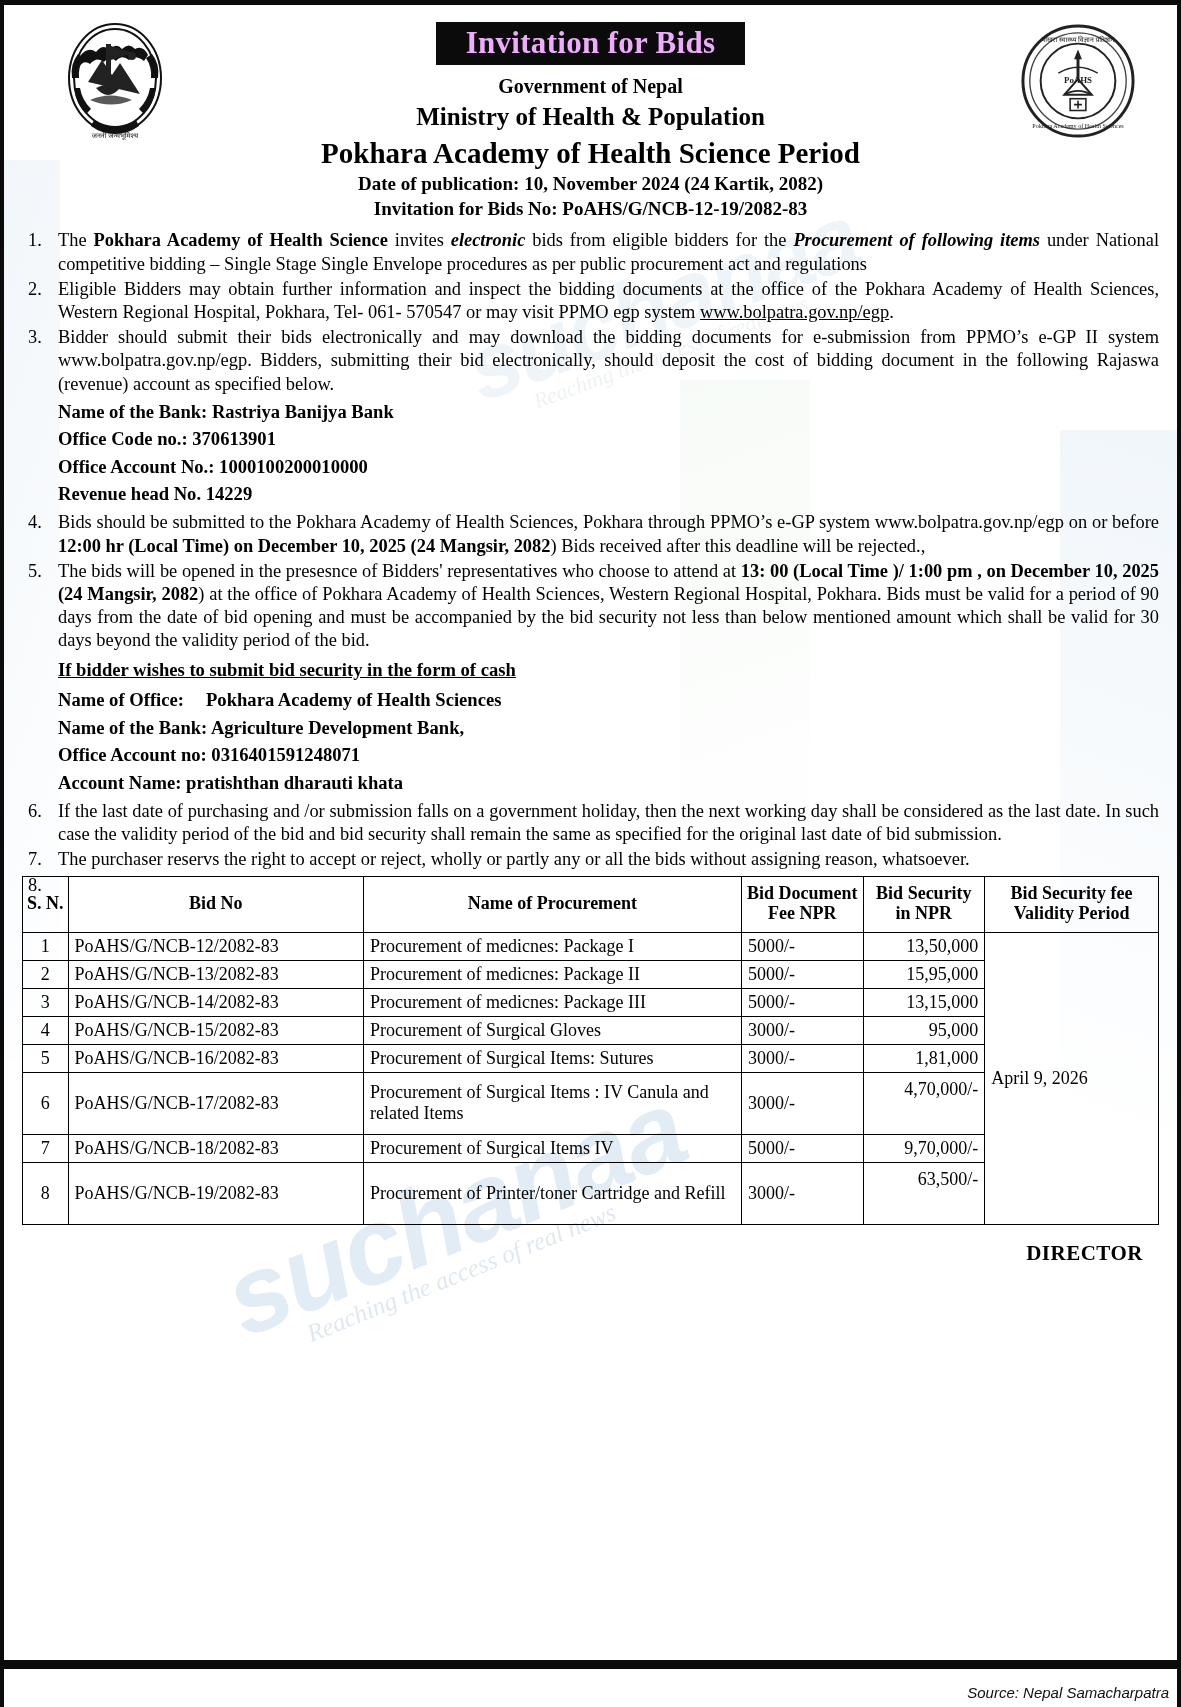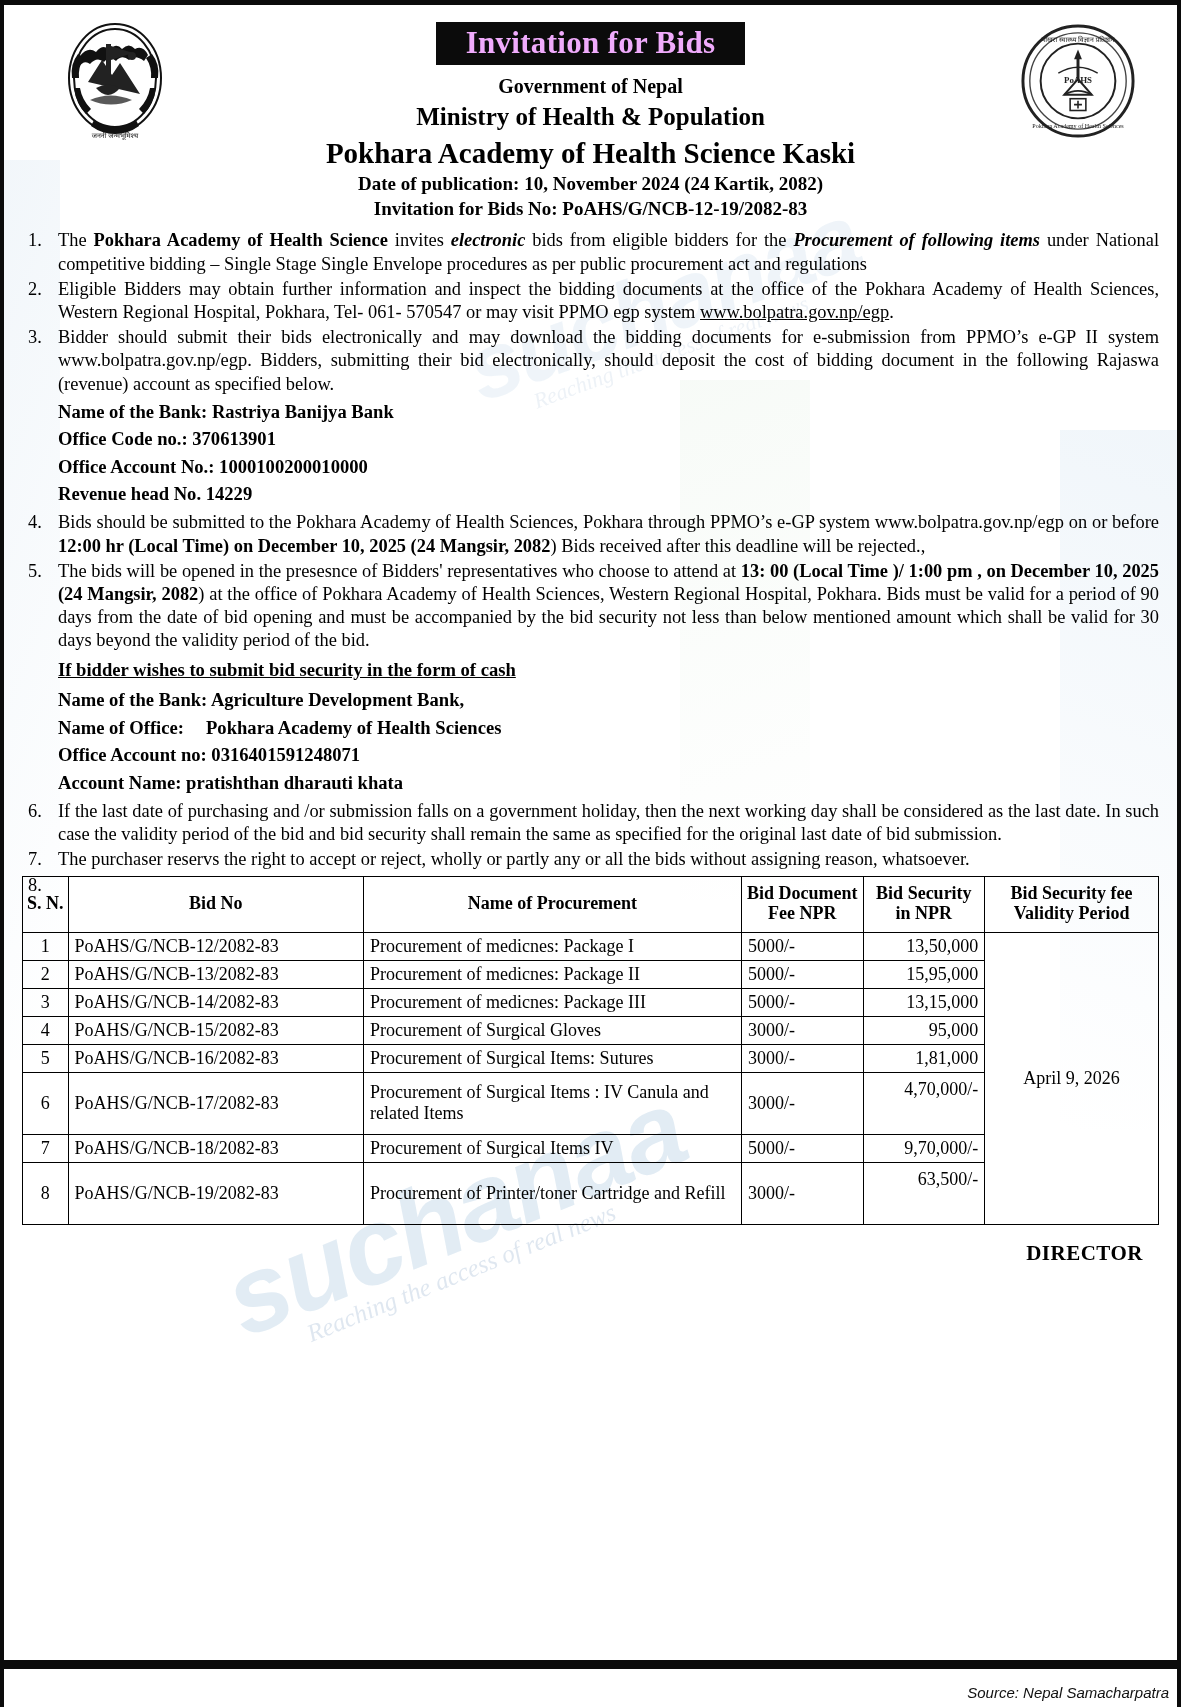--- a/index.html
+++ b/index.html
@@ -169,21 +169,21 @@
   .col-name { width: 348px; }
   .col-fee  { width: 112px; }
   .col-sec  { width: 112px; }
   .col-val  { width: 160px; }
 
   td.sn     { text-align: center; }
   td.bidno  { }
   td.pname  { text-align: left; padding-left: 8px; }
   td.fee    { text-align: left; }
   td.sec    { text-align: right; }
-  td.valid  { text-align: center; vertical-align: middle; }
+  td.valid  { vertical-align: middle; }
 
   .director {
     text-align: right;
     font-weight: bold;
     font-size: 21px;
     margin: 16px 16px 0 0;
     letter-spacing: 0.5px;
   }
 
   .bottom-bar {
@@ -289,21 +289,21 @@
         </g>
         <text x="60" y="20" text-anchor="middle" font-size="7" fill="#222" font-family="Liberation Serif, serif">पोखरा स्वास्थ्य विज्ञान प्रतिष्ठान</text>
         <text x="60" y="62" text-anchor="middle" font-size="9" fill="#222" font-weight="bold" font-family="Liberation Serif, serif">PoAHS</text>
         <text x="60" y="108" text-anchor="middle" font-size="6.2" fill="#222" font-family="Liberation Serif, serif">Pokhara Academy of Health Sciences</text>
       </svg>
     </div>
 
     <div class="title-banner">Invitation for Bids</div>
     <div class="gov-line">Government of Nepal</div>
     <div class="ministry-line">Ministry of Health &amp; Population</div>
-    <div class="academy-line">Pokhara Academy of Health Science Kaski</div>
+    <div class="academy-line">Pokhara Academy of Health Science Period</div>
     <div class="pub-line">Date of publication: 10, November 2024 (24 Kartik, 2082)</div>
     <div class="ifb-line">Invitation for Bids No: PoAHS/G/NCB-12-19/2082-83</div>
   </div>
 
   <ol class="clauses">
 
     <li>
       <span class="num">1.</span>
       <span>
         The <span class="b">Pokhara Academy of Health Science</span> invites <span class="bi">electronic</span> bids from eligible bidders for the <span class="bi">Procurement of following items</span> under National competitive bidding – Single Stage Single Envelope procedures as per public procurement act and regulations
@@ -342,24 +342,24 @@
       <span class="num">5.</span>
       <span>
         The bids will be opened in the presesnce of Bidders' representatives who choose to attend at <span class="b">13: 00 (Local Time )/ 1:00 pm , on December 10, 2025 (24 Mangsir, 2082</span>) at the office of Pokhara Academy of Health Sciences, Western Regional Hospital, Pokhara. Bids must be valid for a period of 90 days from the date of bid opening and must be accompanied by the bid security not less than below mentioned amount which shall be valid for 30 days beyond the validity period of the bid.
       </span>
     </li>
   </ol>
 
   <div style="margin-left:36px;">
     <div class="subhead">If bidder wishes to submit bid security in the form of cash</div>
     <div class="bankblock">
-      <div>Name of the Bank: Agriculture Development Bank,</div>
       <div>
         <span class="indentwide">Name of Office:</span><span>Pokhara Academy of Health Sciences</span>
       </div>
+      <div>Name of the Bank: Agriculture Development Bank,</div>
       <div>Office Account no: 0316401591248071</div>
       <div>Account Name: pratishthan dharauti khata</div>
     </div>
   </div>
 
   <ol class="clauses" style="margin-top:3px;">
     <li>
       <span class="num">6.</span>
       <span>If the last date of purchasing and /or submission falls on a government holiday, then the next working day shall be considered as the last date. In such case the validity period of the bid and bid security shall remain the same as specified for the original last date of bid submission.</span>
     </li>

